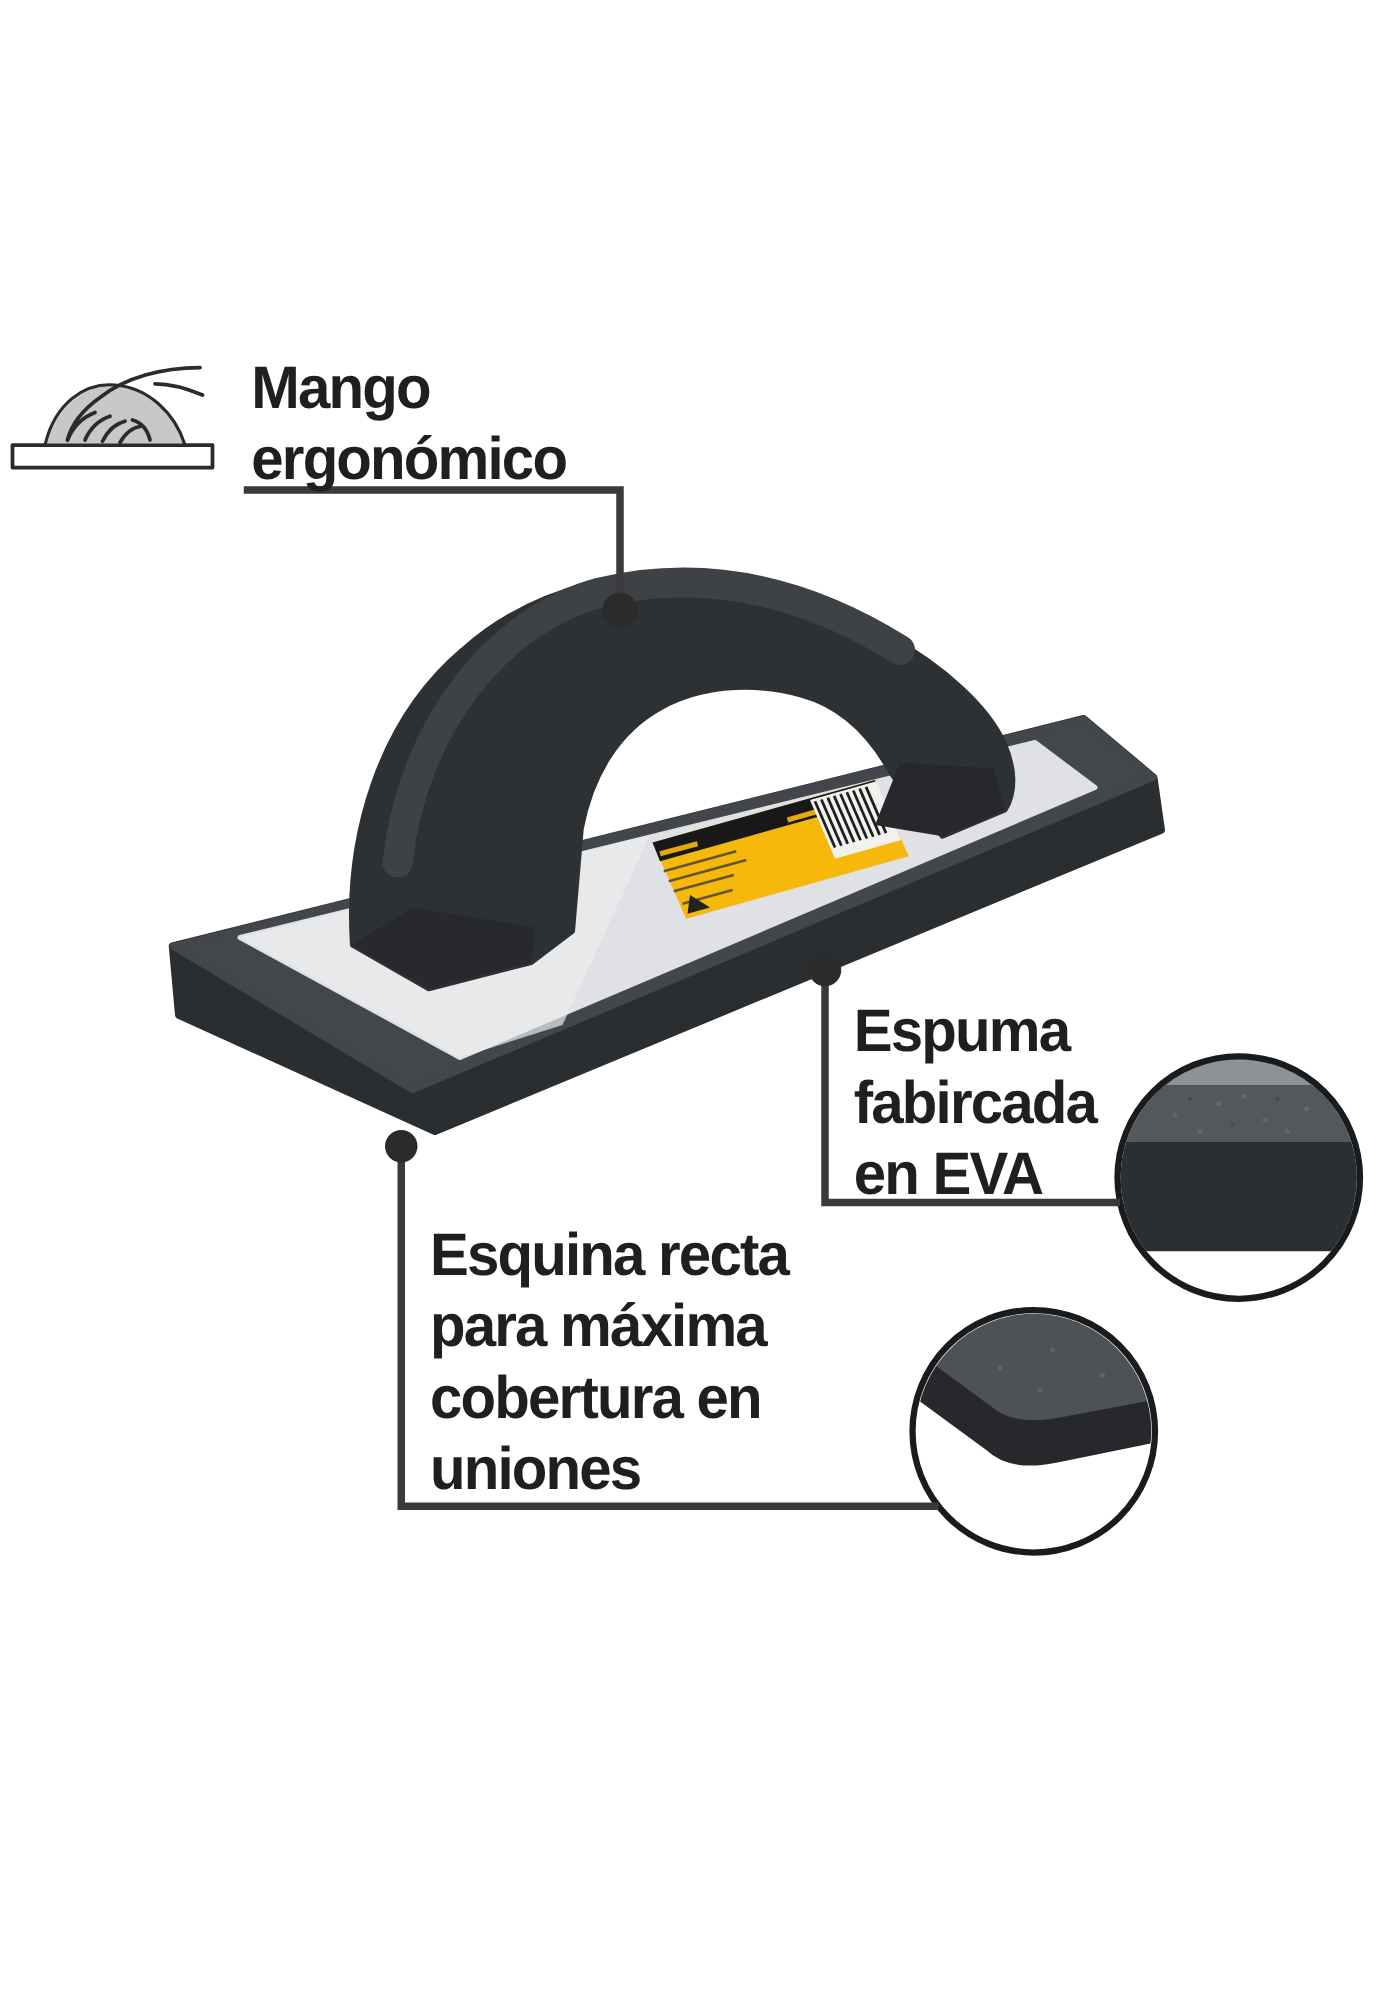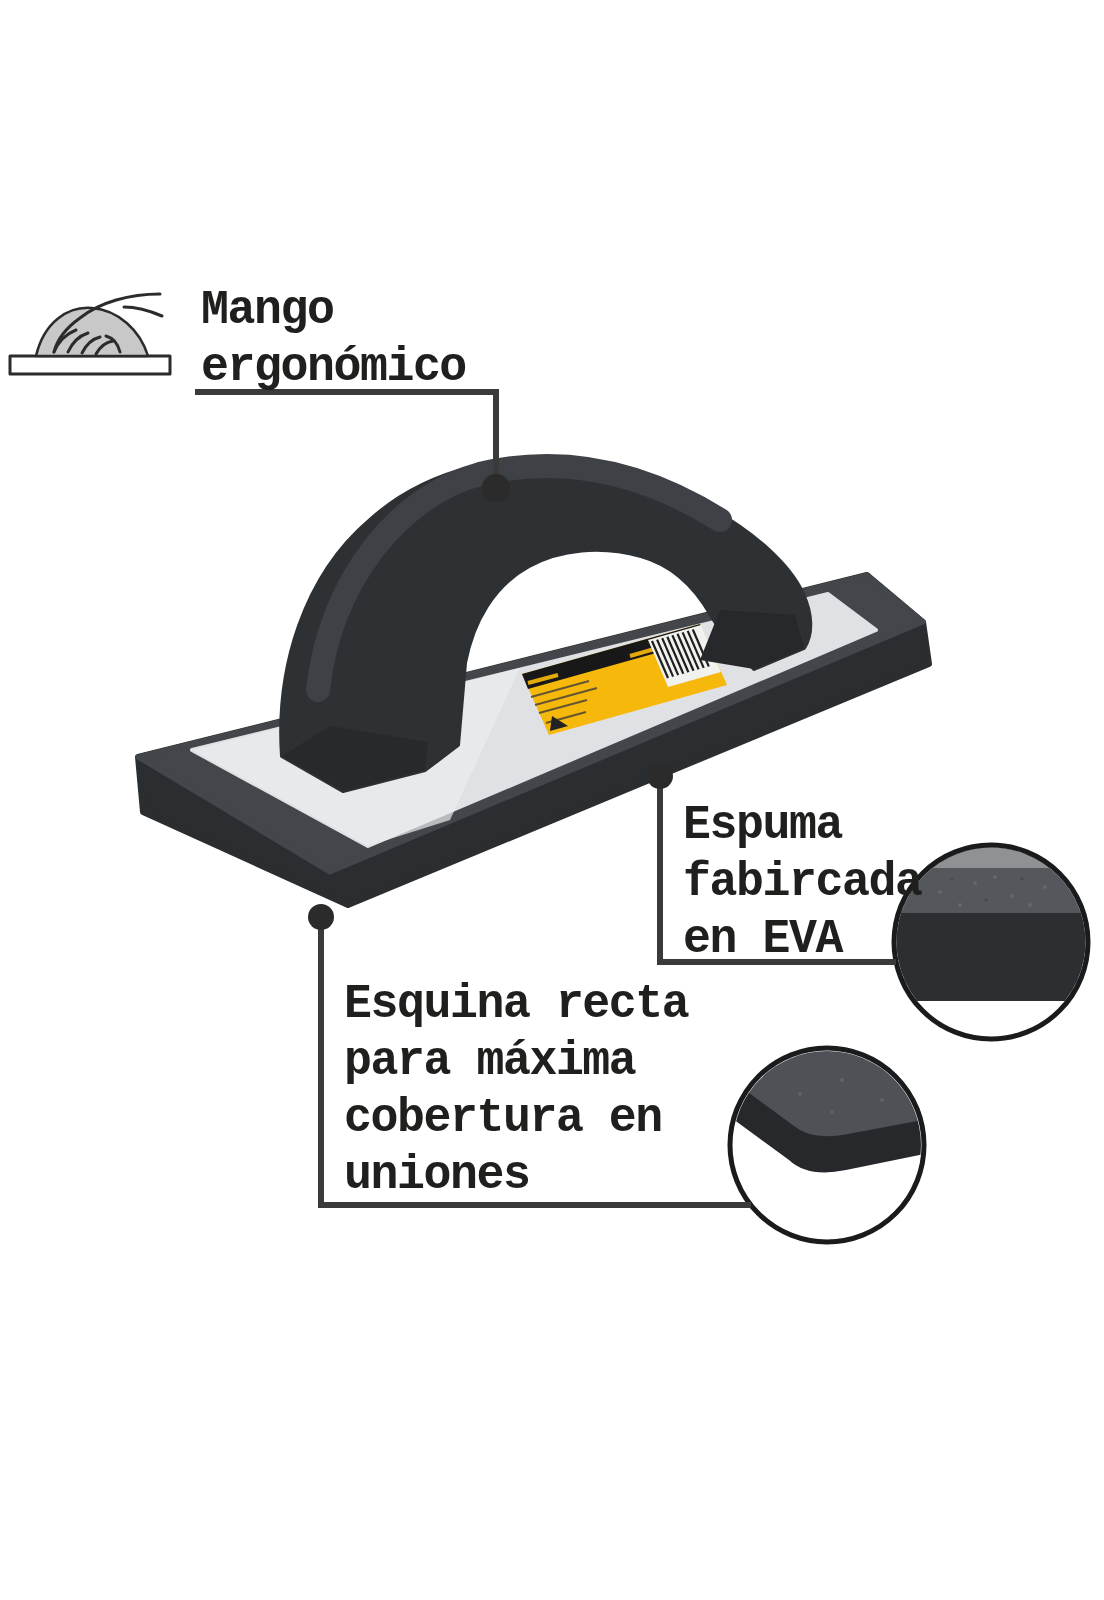--- a/index.html
+++ b/index.html
@@ -1,17 +1,17 @@
 <!DOCTYPE html>
 <html><head>
 <meta charset="utf-8">
 <style>
   html,body{margin:0;padding:0;background:#ffffff;}
   .canvas{position:relative;width:1104px;height:1600px;background:#ffffff;overflow:hidden;
-          font-family:Liberation Mono, monospace;}
+          font-family:Liberation Sans, sans-serif;}
   .scene{position:absolute;left:0;top:0;}
   .ann{position:absolute;color:#1f1f1d;font-weight:700;font-size:48px;line-height:57px;
        letter-spacing:-1.5px;transform:scaleX(.97);transform-origin:0 0;white-space:nowrap;}
 </style>
 </head>
 <body>
 
 <div class="canvas">
 
   <svg class="scene" width="1104" height="1600" viewBox="0 0 1104 1600">

